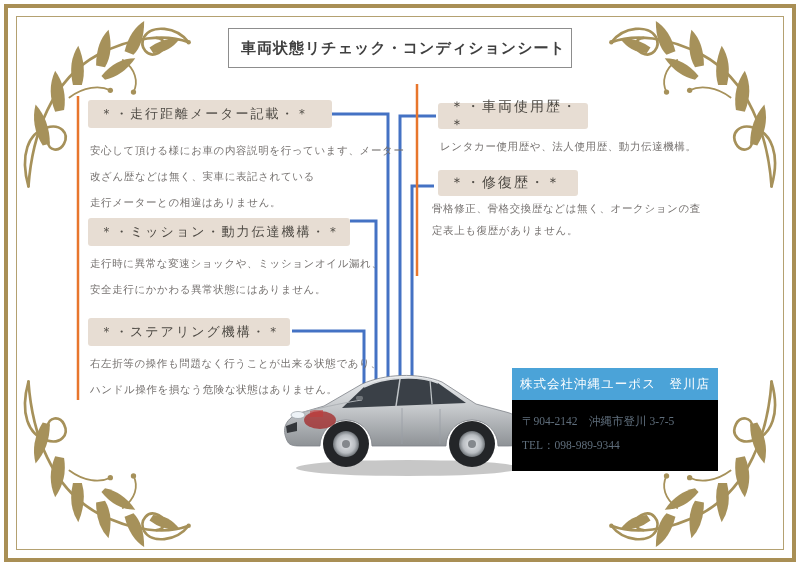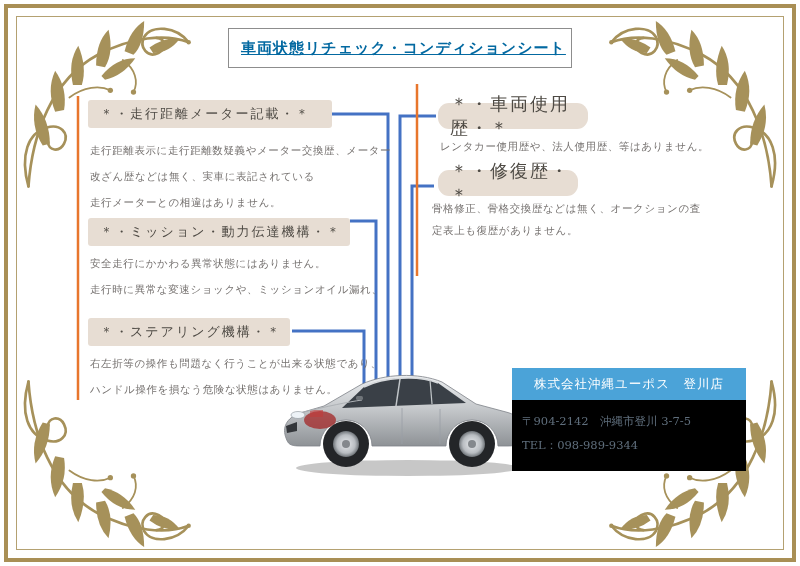--- a/index.html
+++ b/index.html
@@ -18,34 +18,34 @@
   .fl-tr { top:12px;  right:16px; transform:scaleX(-1); }
   .fl-bl { bottom:10px; left:16px; transform:scaleY(-1); }
   .fl-br { bottom:10px; right:16px; transform:scale(-1,-1); }
   
   .connectors { position:absolute; inset:0; pointer-events:none; }
   
   .title-box {
     position:absolute; left:228px; top:28px; width:344px; height:40px;
     background:#fff; border:1px solid #8d8d8d;
     display:flex; align-items:center; padding-left:12px;
-    font-size:15px; font-weight:bold; color:#0369a1; letter-spacing:1px;text-decoration:underline;
+    font-size:15px; font-weight:bold; color:#404040; letter-spacing:1px;
   }
   
   .sec-header {
     position:absolute; height:28px; background:#e7ddd3; border-radius:3px;
     display:flex; align-items:center; padding-left:12px;
     font-size:13px; color:#4e4a44; letter-spacing:2px;
   }
-  .sec-header.small { height:26px; font-size:18px;border-radius:11px; }
+  .sec-header.small { height:26px; font-size:14px; }
   .sec-body { position:absolute; color:#767270; font-size:10.5px; letter-spacing:0.6px; }
   .sec-body .bline { height:26px; line-height:26px; white-space:nowrap; }
   .sec-body.tight .bline { height:22px; line-height:22px; }
   
-  .company { position:absolute; left:512px; top:368px; width:234px; }
+  .company { position:absolute; left:512px; top:368px; width:206px;font-family:Liberation Serif, serif; }
   .company-header {
     height:32px; background:#4ba3d8; color:#ffffff; font-size:12.5px;
     display:flex; align-items:center; justify-content:center; letter-spacing:1px;
   }
   .company-body { background:#000000; padding:9px 10px 14px 10px; color:#5f6e7c; font-size:11.5px; }
   .company-body div { line-height:24px; white-space:nowrap; }
   
   .footer-note {
     position:absolute; left:220px; top:462px; width:308px; height:66px;
     background:#fff; border:1px solid #3c3c3c; padding:6px 8px;
@@ -111,40 +111,40 @@
     <g fill="none" stroke="#e8762c" stroke-width="2.5">
       <line x1="78" y1="96" x2="78" y2="400"></line>
       <line x1="417" y1="84" x2="417" y2="276"></line>
     </g>
   </svg>
 
   <div class="title-box">車両状態リチェック・コンディションシート</div>
 
   <div class="sec-header" style="left:88px; top:100px; width:244px;">＊・走行距離メーター記載・＊</div>
   <div class="sec-body" style="left:90px; top:137px;">
-    <div class="bline">走行距離表示に走行距離数疑義やメーター交換歴、メーター</div>
+    <div class="bline">安心して頂ける様にお車の内容説明を行っています、メーター</div>
     <div class="bline">改ざん歴などは無く、実車に表記されている</div>
     <div class="bline">走行メーターとの相違はありません。</div>
   </div>
 
   <div class="sec-header" style="left:88px; top:218px; width:262px;">＊・ミッション・動力伝達機構・＊</div>
   <div class="sec-body" style="left:90px; top:250px;">
+    <div class="bline">走行時に異常な変速ショックや、ミッションオイル漏れ、</div>
     <div class="bline">安全走行にかかわる異常状態にはありません。</div>
-    <div class="bline">走行時に異常な変速ショックや、ミッションオイル漏れ、</div>
   </div>
 
   <div class="sec-header" style="left:88px; top:318px; width:202px;">＊・ステアリング機構・＊</div>
   <div class="sec-body" style="left:90px; top:350px;">
     <div class="bline">右左折等の操作も問題なく行うことが出来る状態であり、</div>
     <div class="bline">ハンドル操作を損なう危険な状態はありません。</div>
   </div>
 
   <div class="sec-header small" style="left:438px; top:103px; width:150px;">＊・車両使用歴・＊</div>
   <div class="sec-body" style="left:440px; top:133px;">
-    <div class="bline">レンタカー使用歴や、法人使用歴、等はありません。</div>
+    <div class="bline">レンタカー使用歴や、法人使用歴、動力伝達機構。</div>
   </div>
 
   <div class="sec-header small" style="left:438px; top:170px; width:140px;">＊・修復歴・＊</div>
   <div class="sec-body tight" style="left:432px; top:197px;">
     <div class="bline">骨格修正、骨格交換歴などは無く、オークションの査</div>
     <div class="bline">定表上も復歴がありません。</div>
   </div>
 
   <svg class="car" width="255" height="135" viewBox="0 0 255 135">
     <defs>

